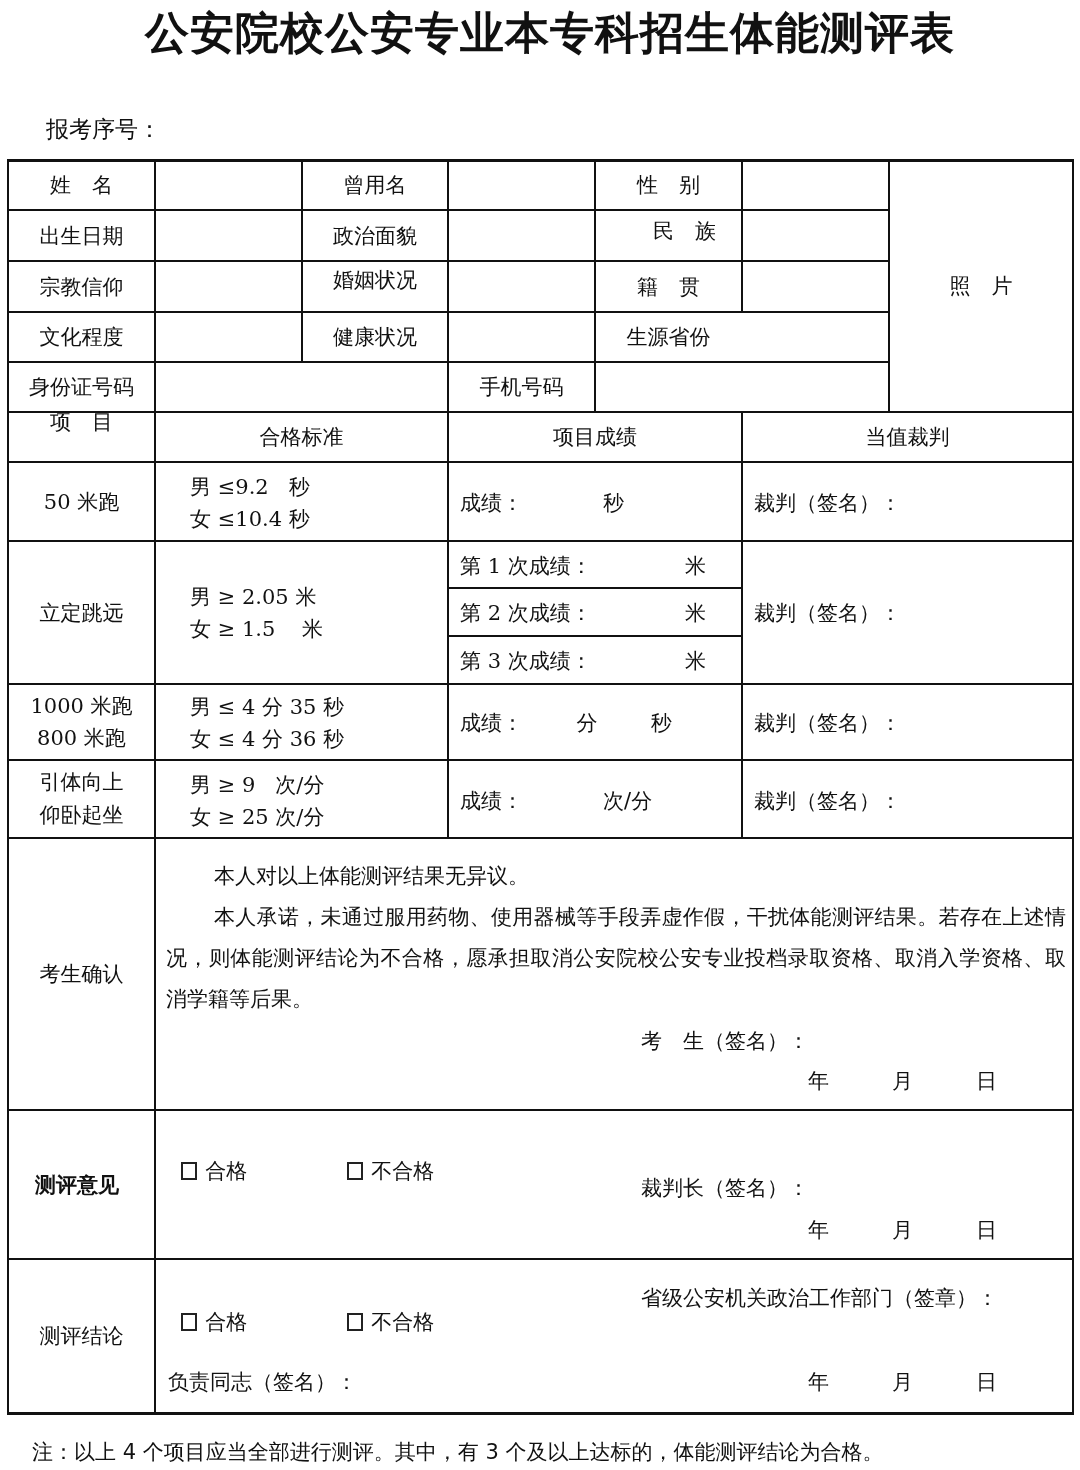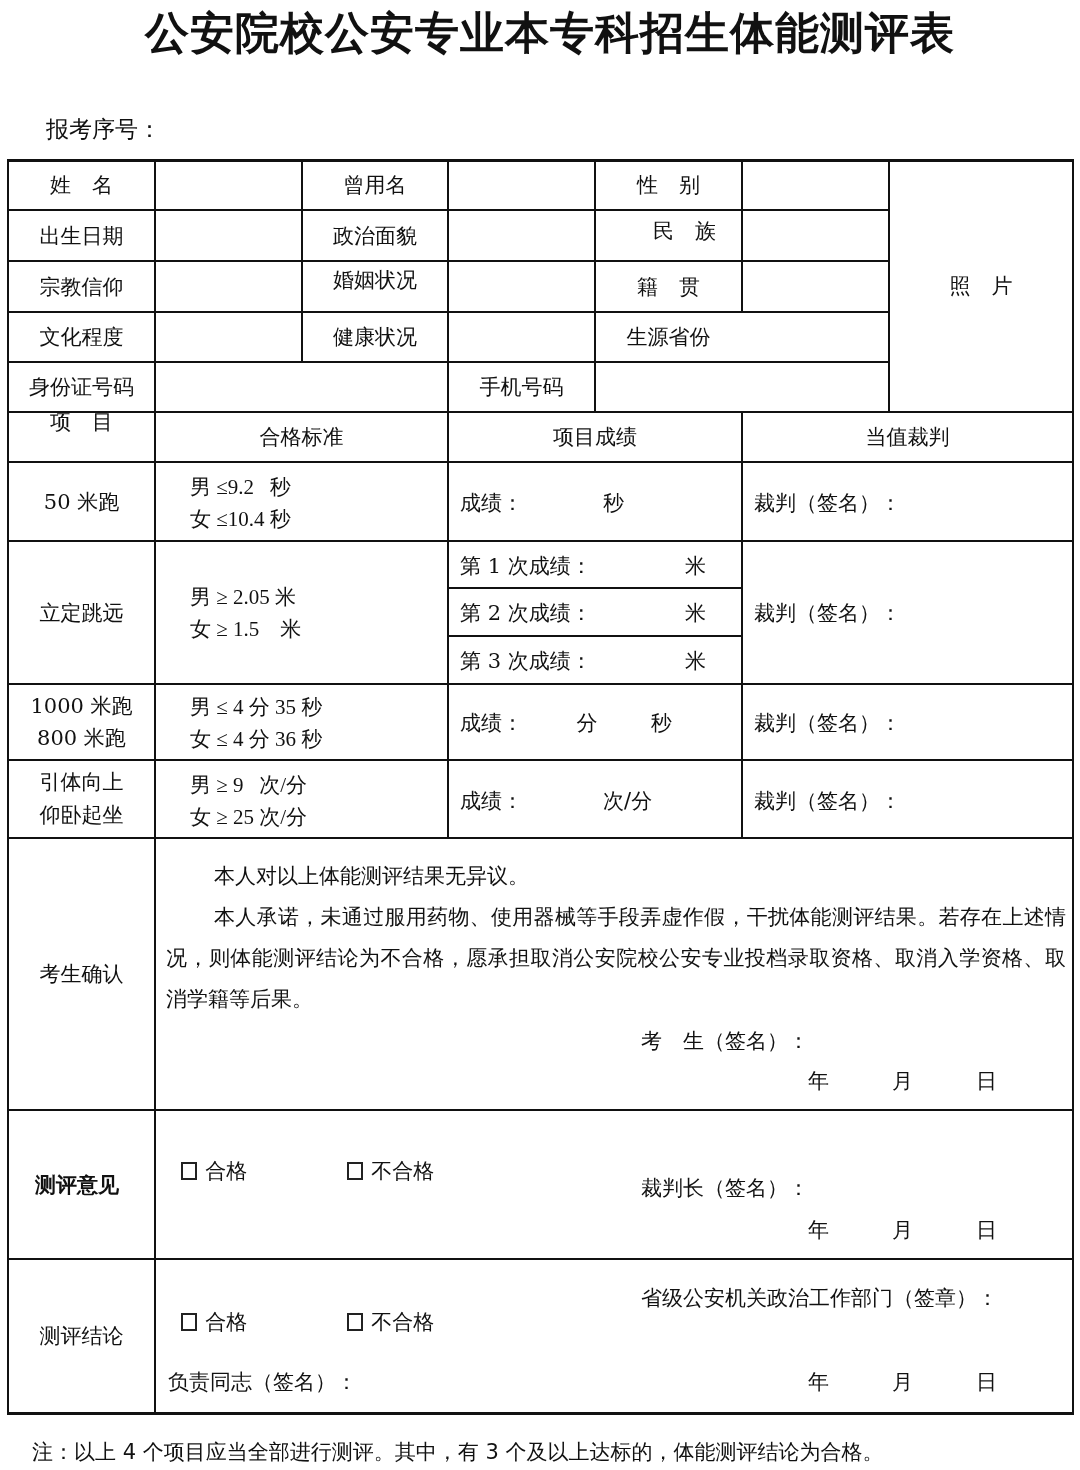--- a/index.html
+++ b/index.html
@@ -9,21 +9,21 @@
            font-family: "DejaVu Serif", "Liberation Serif", serif; font-weight: bold;
            font-size: 44px; letter-spacing: 1px; }
   .serial { position: absolute; left: 46px; top: 114px; font-size: 23px; }
   .line { position: absolute; background: #111; }
   .h { height: 2px; }
   .v { width: 2px; }
   .cell { position: absolute; display: flex; align-items: center; justify-content: center;
           font-size: 21px; text-align: center; box-sizing: border-box; }
   .std { position: absolute; font-size: 21px; line-height: 32px;
          font-family: "DejaVu Serif", "Liberation Serif", serif; }
-  .std .row { white-space: pre; font-family: Liberation Serif, serif; }
+  .std .row { white-space: pre; }
   .txt { position: absolute; font-size: 21px; white-space: pre; }
   .serif { font-family: "DejaVu Serif", "Liberation Serif", serif; }
   .para { position: absolute; left: 166px; top: 856px; width: 900px; font-size: 21px;
           line-height: 41px; text-align: justify; }
   .para p { margin: 0; }
   .indent { text-indent: 48px; }
   .cb { display: inline-block; width: 16px; height: 18px; border: 2px solid #222;
         vertical-align: -2px; margin-right: 8px; box-sizing: border-box; }
   .note { position: absolute; left: 32px; top: 1438px; font-size: 21px; white-space: pre; }
 </style>

